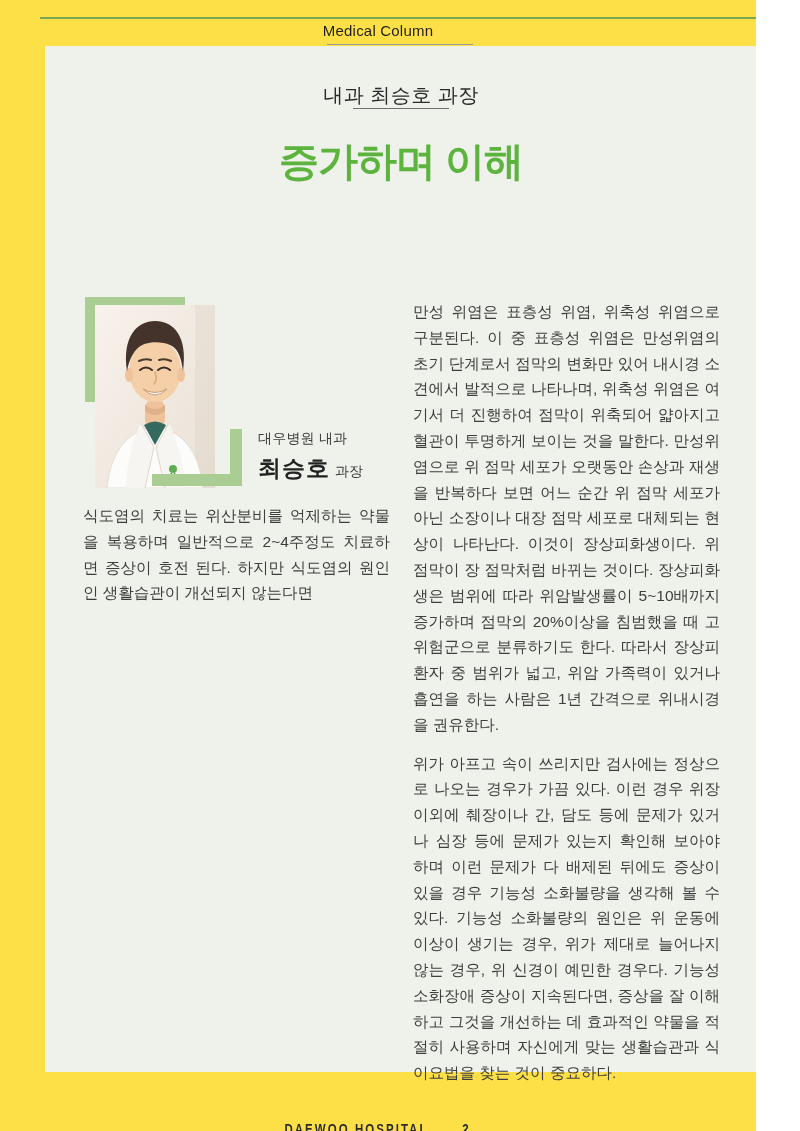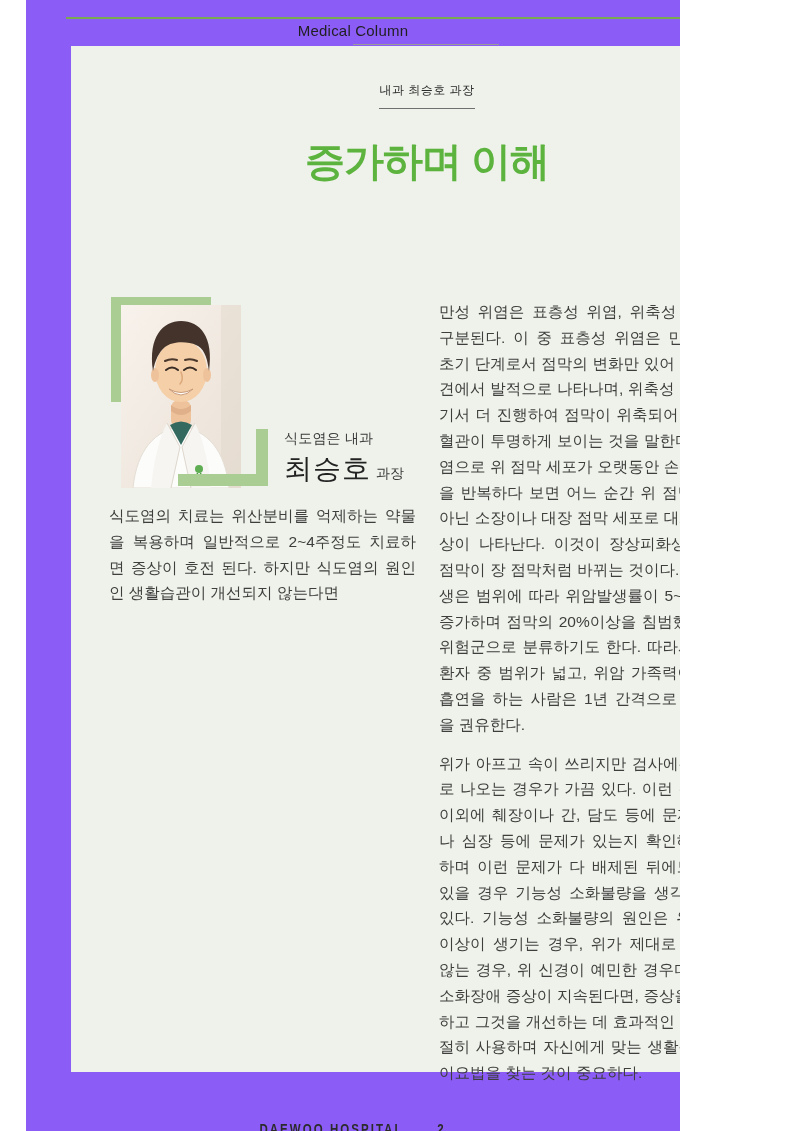--- a/index.html
+++ b/index.html
@@ -1,42 +1,41 @@
 <!DOCTYPE html>
 <html><head>
 <meta charset="utf-8">
 <style>
   html,body{margin:0;padding:0;}
   body{background:#ffffff;}
   .page{
     position:relative;
-    width:654px;height:1131px;
-    background:#8b5cf6;
+    width:756px;height:1131px;
+    background:#fde047;
     font-family:"Liberation Sans","DejaVu Sans",sans-serif;
     overflow:hidden;
-    margin-left:26px;
   }
   .top-rule{
     position:absolute;left:40px;top:17px;width:720px;height:2px;
     background:#79a851;
   }
   .kicker{
     position:absolute;left:0;top:22px;width:100%;
     text-align:center;font-size:15px;color:#1f1f1f;letter-spacing:.2px;
   }
   .kicker-underline{
     position:absolute;left:327px;top:44px;width:146px;height:1px;background:#9a9a9a;
   }
   .panel{
     position:absolute;left:45px;top:46px;width:712px;height:1026px;
     background:#eef2ea;
   }
   .byline{
     position:absolute;left:0;top:36px;width:100%;
-    text-align:center;font-size:12px;color:#2a2a2a;letter-spacing:.5px;
+    text-align:center;font-size:20px;color:#2a2a2a;letter-spacing:.5px;
   }
   .byline-underline{
     position:absolute;left:308px;top:62px;width:96px;height:1px;background:#6f6f6f;
   }
   .title{
     position:absolute;left:0;top:88px;width:100%;margin:0;
     text-align:center;font-size:40px;font-weight:bold;color:#5cb33e;letter-spacing:-1px;
   }
   .col{
     position:absolute;width:307px;
@@ -51,21 +50,21 @@
   .br-tl-h{left:2px;top:-1px;width:100px;height:10px;}
   .br-tl-v{left:2px;top:-1px;width:10px;height:105px;}
   .br-br-v{left:147px;top:131px;width:12px;height:57px;}
   .br-br-h{left:69px;top:176px;width:90px;height:12px;}
   .photo{
     position:absolute;left:12px;top:7px;width:120px;height:183px;display:block;
   }
   .caption{position:absolute;left:175px;top:128px;white-space:nowrap;}
   .cap-dept{font-size:14px;color:#3a3a3a;margin-bottom:4px;letter-spacing:.2px;}
   .cap-name{font-size:14px;color:#3a3a3a;}
-  .cap-name .name{font-size:28px;font-weight:normal;color:#222;letter-spacing:1px;margin-right:5px;}
+  .cap-name .name{font-size:23px;font-weight:bold;color:#222;letter-spacing:1px;margin-right:5px;}
   .footer{
     position:absolute;left:0;top:1120px;width:100%;text-align:center;color:#2b2b2b;
   }
   .footer-inner{
     display:inline-block;
     font-size:14px;font-weight:bold;letter-spacing:2.5px;
     transform:scale(0.82,1.08);transform-origin:center;
   }
   .footer-sep{margin:0 4px;}
 </style>
@@ -131,21 +130,21 @@
           <path d="M74 118 L61 142 L70 183" stroke="#ddd7cc" stroke-width="1" fill="none"></path>
 
           <circle cx="78" cy="164" r="4" fill="#5ead52"></circle>
           <path d="M76 168 q2 4 4 0" stroke="#4c9642" stroke-width="1.5" fill="none"></path>
         </svg>
 
         <div class="br br-br-v"></div>
         <div class="br br-br-h"></div>
 
         <div class="caption">
-          <div class="cap-dept">식도염은 내과</div>
+          <div class="cap-dept">대우병원 내과</div>
           <div class="cap-name">
             <span class="name">최승호</span><span class="pos">과장</span>
           </div>
         </div>
       </div>
 
       <p>식도염의 치료는 위산분비를 억제하는 약물을 복용하며 일반적으로 2~4주정도 치료하면 증상이 호전 된다. 하지만 식도염의 원인인 생활습관이 개선되지 않는다면</p>
     </div>
 
     <div class="col col-right">

